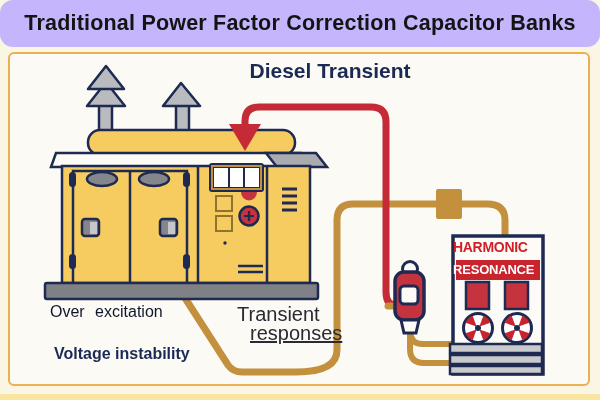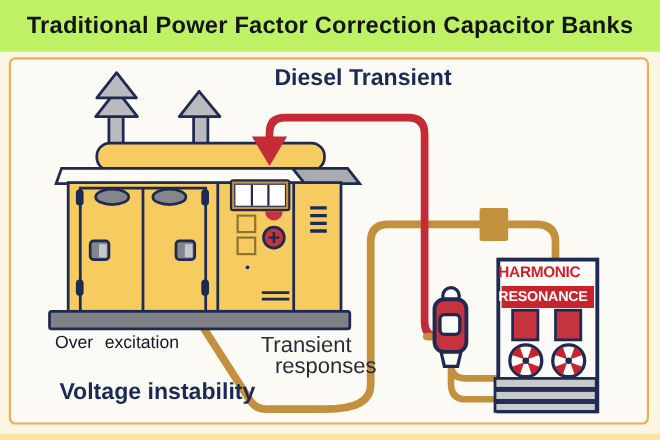--- a/index.html
+++ b/index.html
@@ -3,42 +3,42 @@
 <meta charset="utf-8">
 <style>
   html,body{margin:0;padding:0;}
   body{
     width:600px;height:400px;position:relative;overflow:hidden;
     background:#FBF5E4;
     font-family:"Liberation Sans", sans-serif;
   }
   .banner{
     position:absolute;left:0;top:0;width:600px;height:47px;
-    background:#bef264;display:flex;align-items:center;justify-content:center;
+    background:#c4b5fd;display:flex;align-items:center;justify-content:center;border-radius:13px;
   }
   .banner .title{
     font-size:21.5px;font-weight:600;color:#141414;letter-spacing:0.2px;white-space:nowrap;
   }
   .content-box{
     position:absolute;left:8px;top:52px;width:582px;height:334px;
     background:#FBFAF5;border:2px solid #EDAE54;border-radius:6px;box-sizing:border-box;
   }
   .bottom-strip{
     position:absolute;left:0;bottom:0;width:600px;height:6px;background:#F8E5A0;
   }
   .art{position:absolute;left:0;top:0;width:600px;height:400px;}
   .lbl{position:absolute;white-space:nowrap;}
   .heading{
     left:330px;top:59px;transform:translateX(-50%);
     font-size:21px;font-weight:bold;color:#1B2A55;
   }
   .over-exc{left:50px;top:303px;font-size:16px;color:#0f172a;word-spacing:6px;}
-  .volt-inst{left:54px;top:345px;font-size:21px;font-weight:bold;color:#1B2A55;}
+  .volt-inst{left:54px;top:345px;font-size:16px;font-weight:bold;color:#1B2A55;}
   .transient{left:237px;top:305px;font-size:20px;color:#2A2A33;line-height:19px;}
-  .transient .l2{margin-left:13px;}
+  .transient .l2{margin-left:13px;text-decoration:underline;}
   .harmonic{
     left:453px;top:239px;width:74px;text-align:center;
     font-size:14px;font-weight:bold;color:#D21F27;letter-spacing:-0.3px;
   }
   .resonance{
     left:453px;top:260px;width:90px;height:20px;line-height:20px;text-align:left;
     font-size:13px;font-weight:bold;color:#FFFFFF;letter-spacing:-0.2px;
   }
 </style>
 </head>

